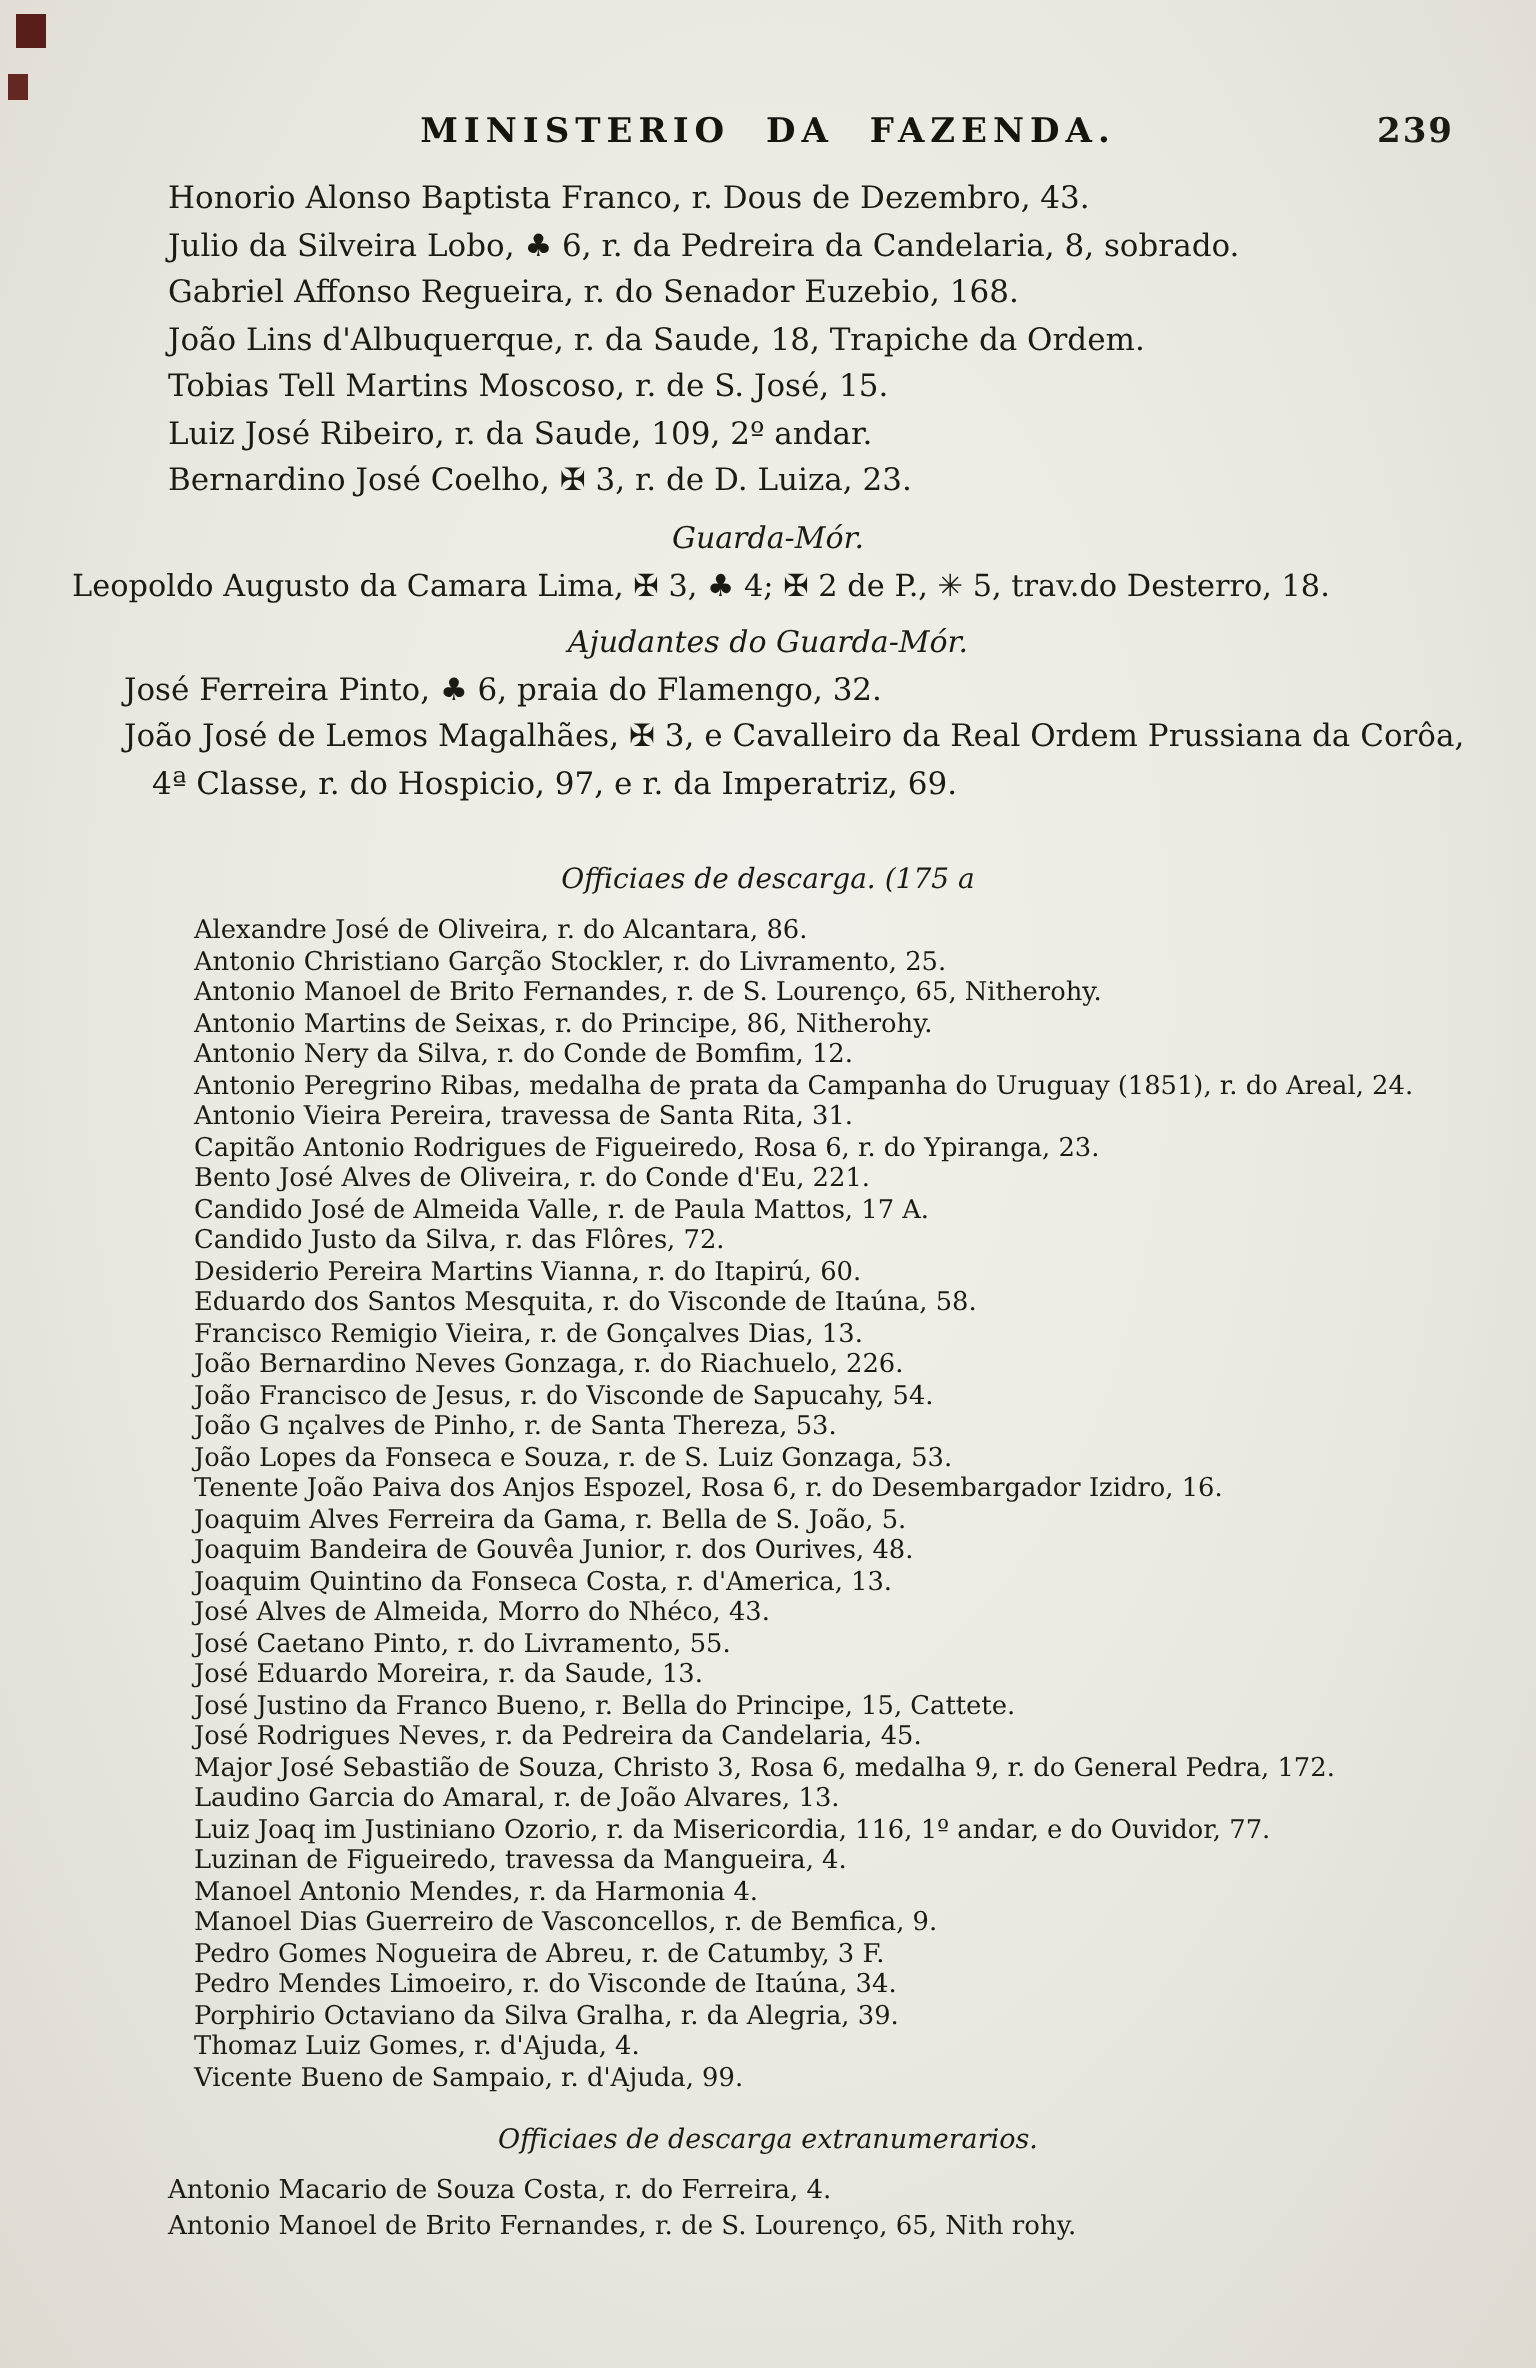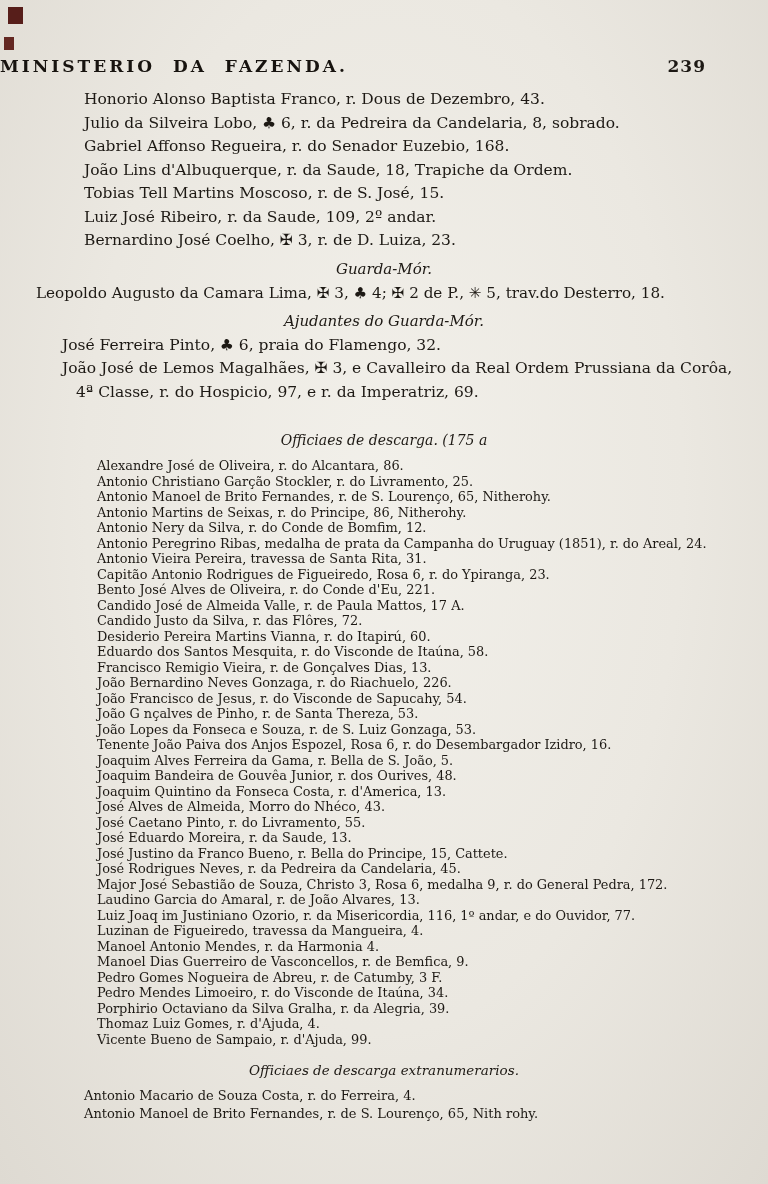--- a/index.html
+++ b/index.html
@@ -14,28 +14,28 @@
     box-sizing:border-box;
     padding-top:56px;
     background: radial-gradient(ellipse at 50% 42%, #f2f0ea 0%, #ebe8e1 55%, #dedad2 100%);
     color:#1d1914;
     overflow:hidden;
   }
   .scan-mark { position:absolute; }
   .mark1 { left:8px;  top:7px;  width:15px; height:17px; background:#571e1a; }
   .mark2 { left:4px;  top:37px; width:10px; height:13px; background:#642822; }
 
-  .page-header { position:relative; height:24px; margin-bottom:6px; }
+  .page-header { position:relative; text-align:center; height:24px; margin-bottom:6px; }
   .doc-title {
     font-weight:bold; font-size:17px;
     letter-spacing:3px; word-spacing:9px;
     color:#17130f;
   }
   .page-number {
-    position:absolute; right:62px; top:0;
+    position:absolute; right:41px; top:0;
     font-size:17px; font-weight:bold; letter-spacing:1px;
   }
 
   .top-list { margin:8px 24px 0 84px; font-size:15.5px; line-height:23.5px; }
   .entry { margin:0; text-indent:-14px; padding-left:14px; }
 
   .h-italic {
     text-align:center; font-style:italic; font-weight:normal;
     font-size:15px; margin:7px 0 4px;
   }

